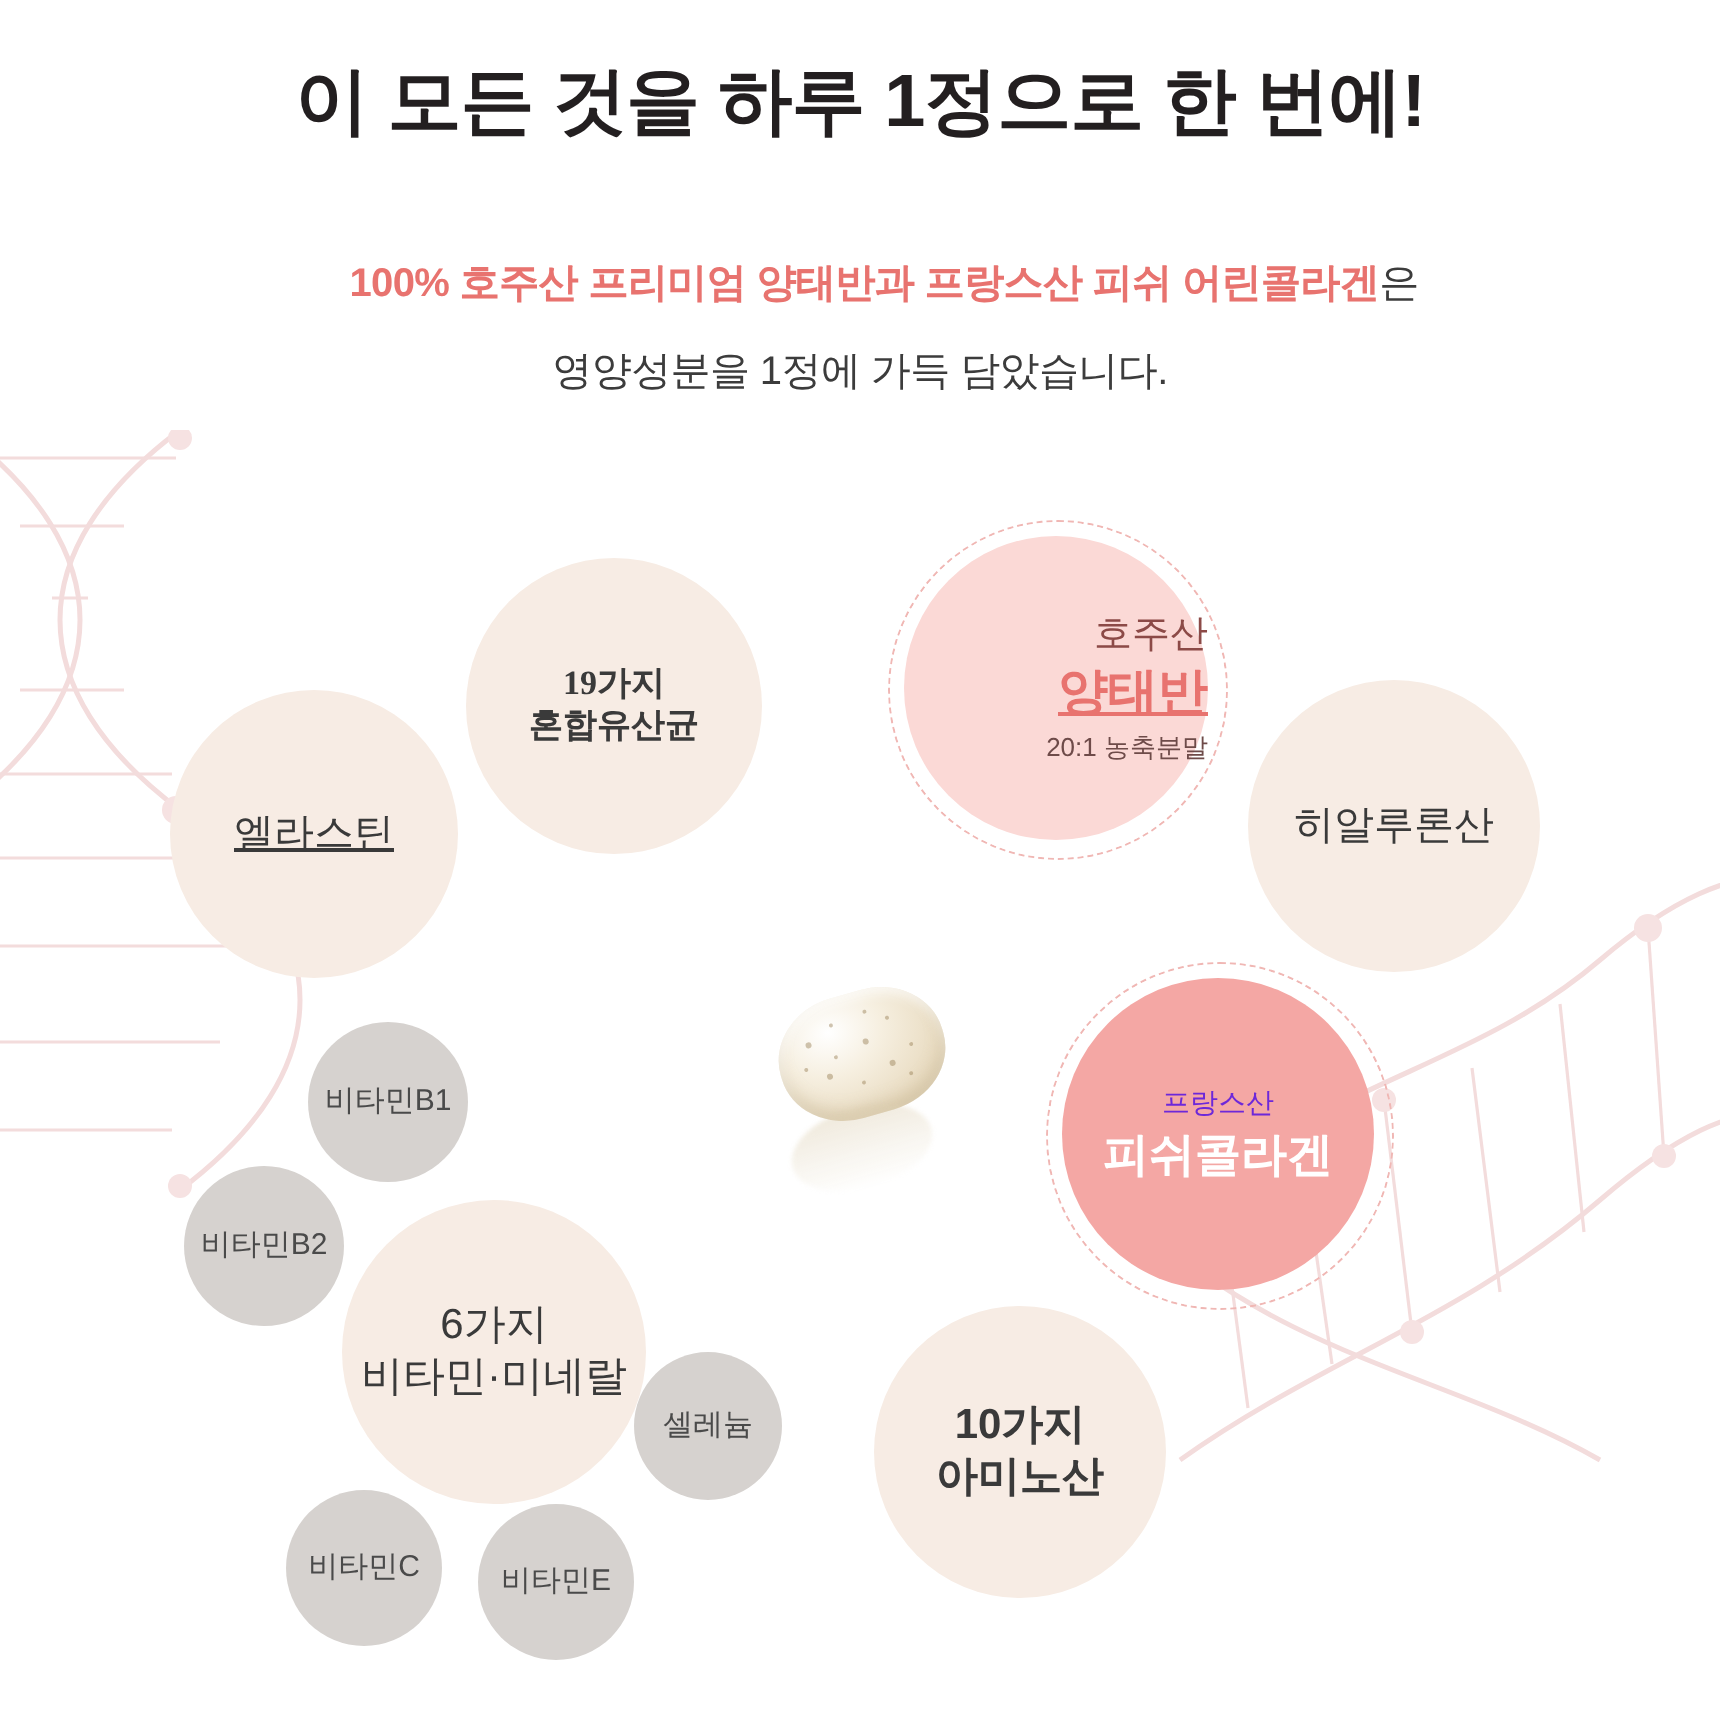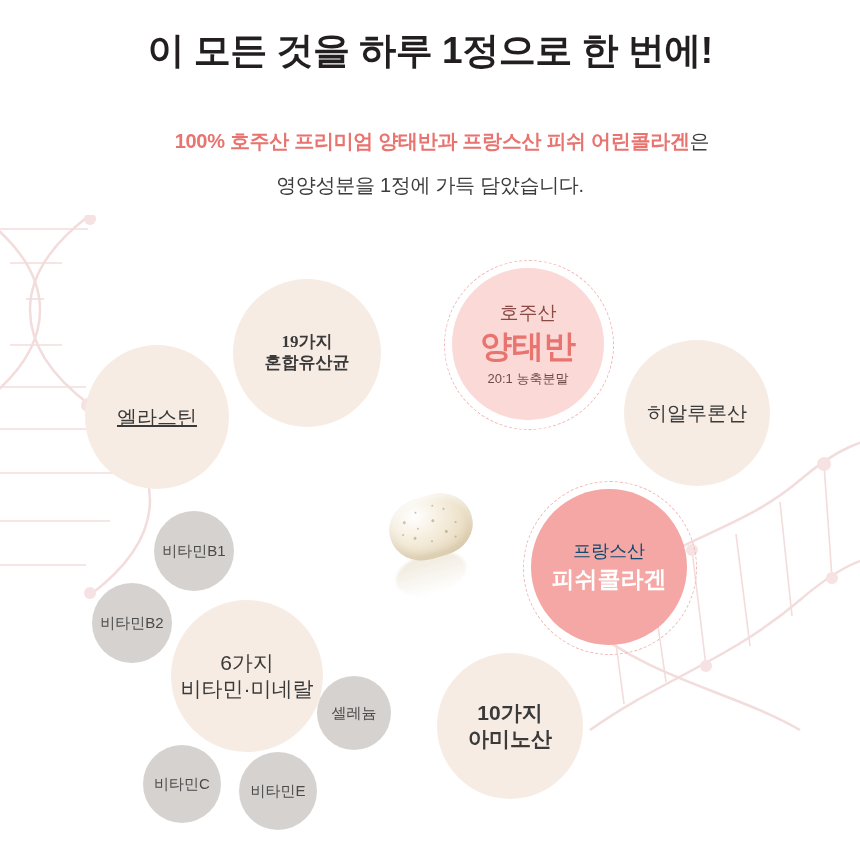--- a/index.html
+++ b/index.html
@@ -76,21 +76,21 @@
     line-height: 1.22;
   }
   .bubble .l1, .bubble .l2, .bubble .l3 { display: block; }
 
   
   .b-cream { background: #f7ece4; color: #3a3a3a; }
   
   .b-grey  { background: #d6d2cf; color: #4a4a4a; }
   
   .b-pink  { background: #f4a7a4; color: #ffffff; }
-  .b-pink-soft { background: #fbd9d6; color: #5d3b39; }
+  .b-pink-soft { background: #fbd9d6; color: #5d3b39; align-items: flex-end; }
 
   .ring {
     position: absolute;
     border-radius: 50%;
     border: 1px dashed #f0b7b4;
     pointer-events: none;
   }
 
   
   #bubble-elastin {
@@ -99,32 +99,32 @@
     text-decoration: underline;
   }
   #bubble-lactic {
     left: 233px; top: 279px; width: 148px; height: 148px;
     font-size: 17px; font-weight: bold; font-family: Liberation Serif, serif;
   }
   #bubble-placenta {
     left: 452px; top: 268px; width: 152px; height: 152px;
   }
   #bubble-placenta .l1 { font-size: 19px; color: #8c4a47; }
-  #bubble-placenta .l2 { font-size: 32px; font-weight: bold; color: #e8736f; margin-top: 2px; }
+  #bubble-placenta .l2 { font-size: 25px; font-weight: bold; color: #e8736f; margin-top: 2px; text-decoration: underline; }
   #bubble-placenta .l3 { font-size: 13px; color: #6e4b49; margin-top: 5px; }
   #ring-placenta { left: 444px; top: 260px; width: 168px; height: 168px; }
 
   #bubble-hyaluronic {
     left: 624px; top: 340px; width: 146px; height: 146px;
     font-size: 20px;
   }
   #bubble-collagen {
     left: 531px; top: 489px; width: 156px; height: 156px;
   }
-  #bubble-collagen .l1 { font-size: 18px; color: #0c4a6e; }
+  #bubble-collagen .l1 { font-size: 14px; color: #6d28d9; }
   #bubble-collagen .l2 { font-size: 23px; font-weight: bold; color: #ffffff; margin-top: 2px; }
   #ring-collagen { left: 523px; top: 481px; width: 172px; height: 172px; }
 
   #bubble-vitamin-mineral {
     left: 171px; top: 600px; width: 152px; height: 152px;
     font-size: 21px; font-weight: normal;
   }
   #bubble-amino {
     left: 437px; top: 653px; width: 146px; height: 146px;
     font-size: 21px; font-weight: bold; color: #3a3a3a;

